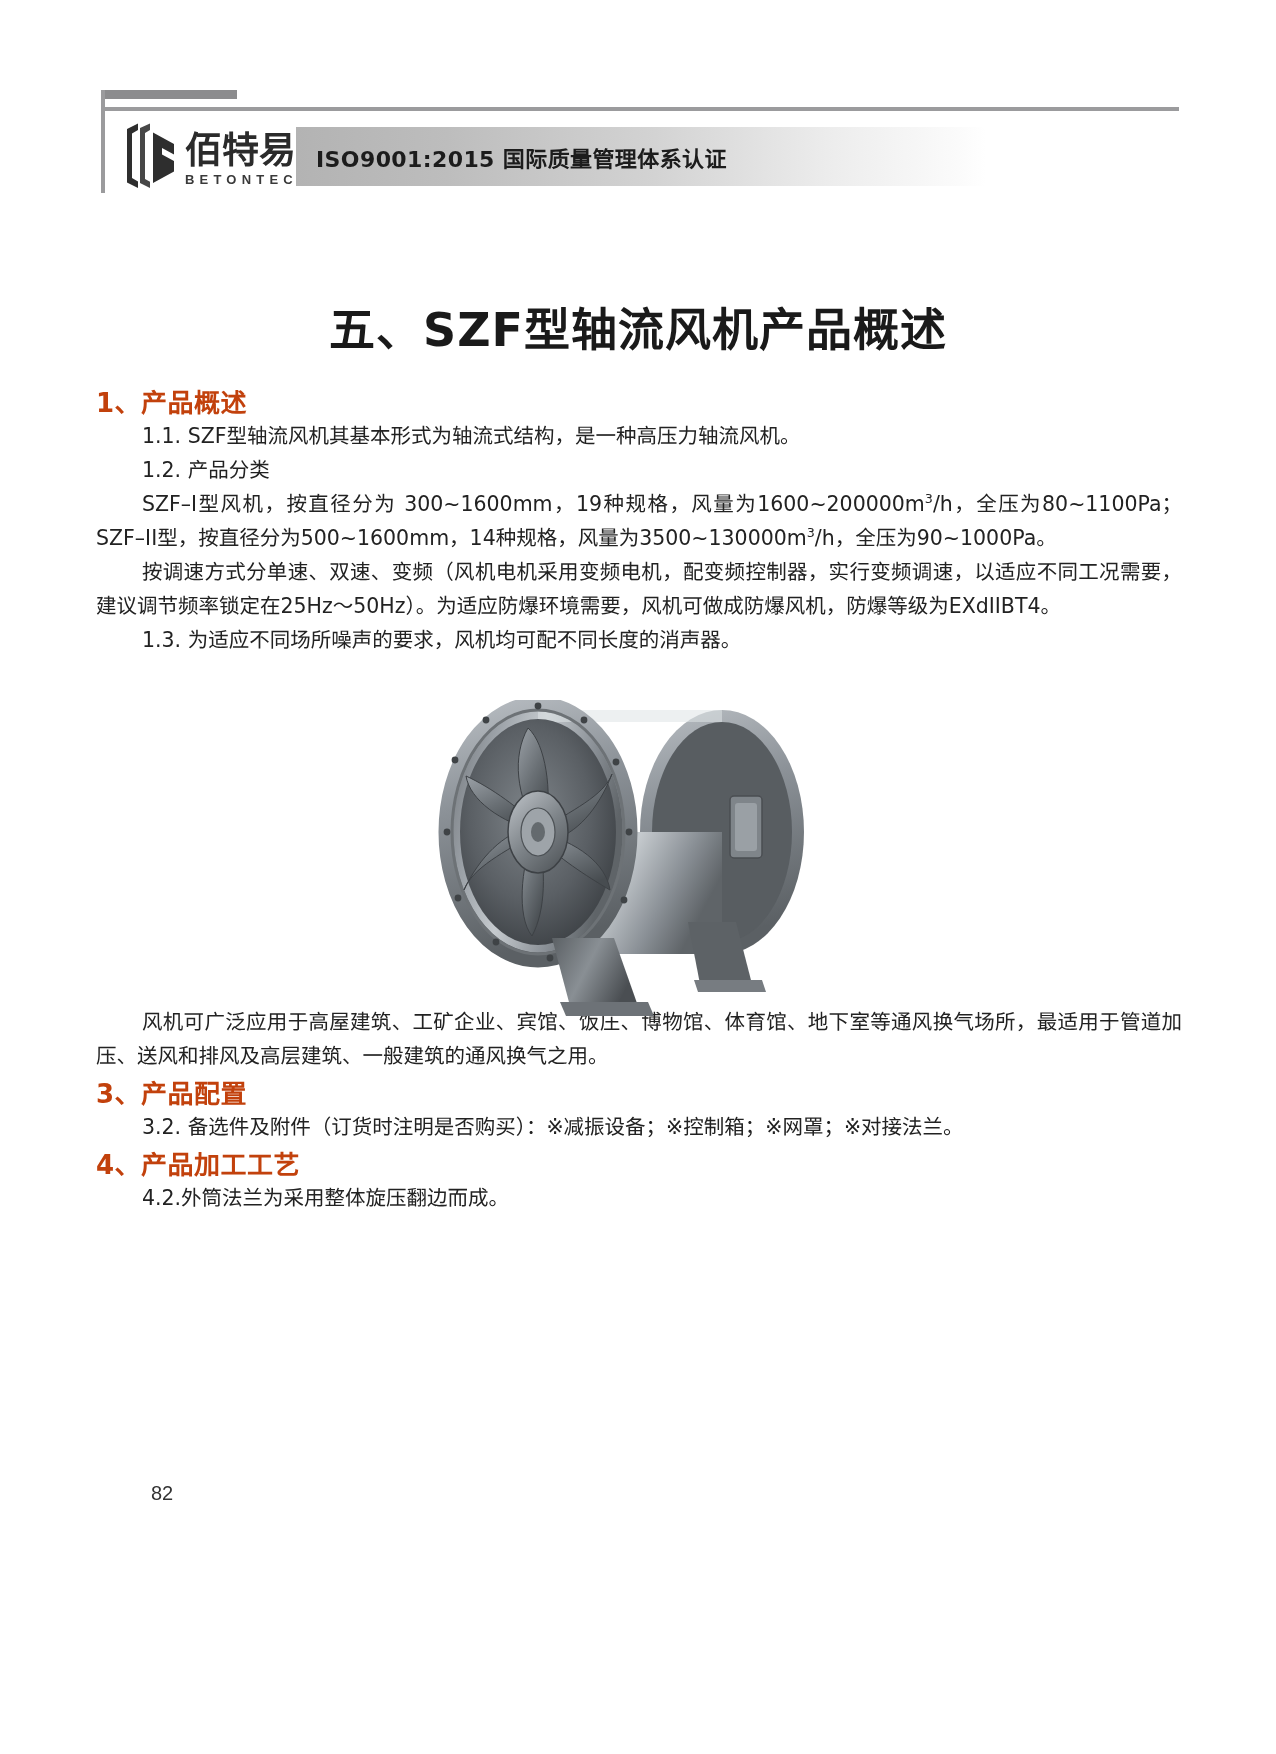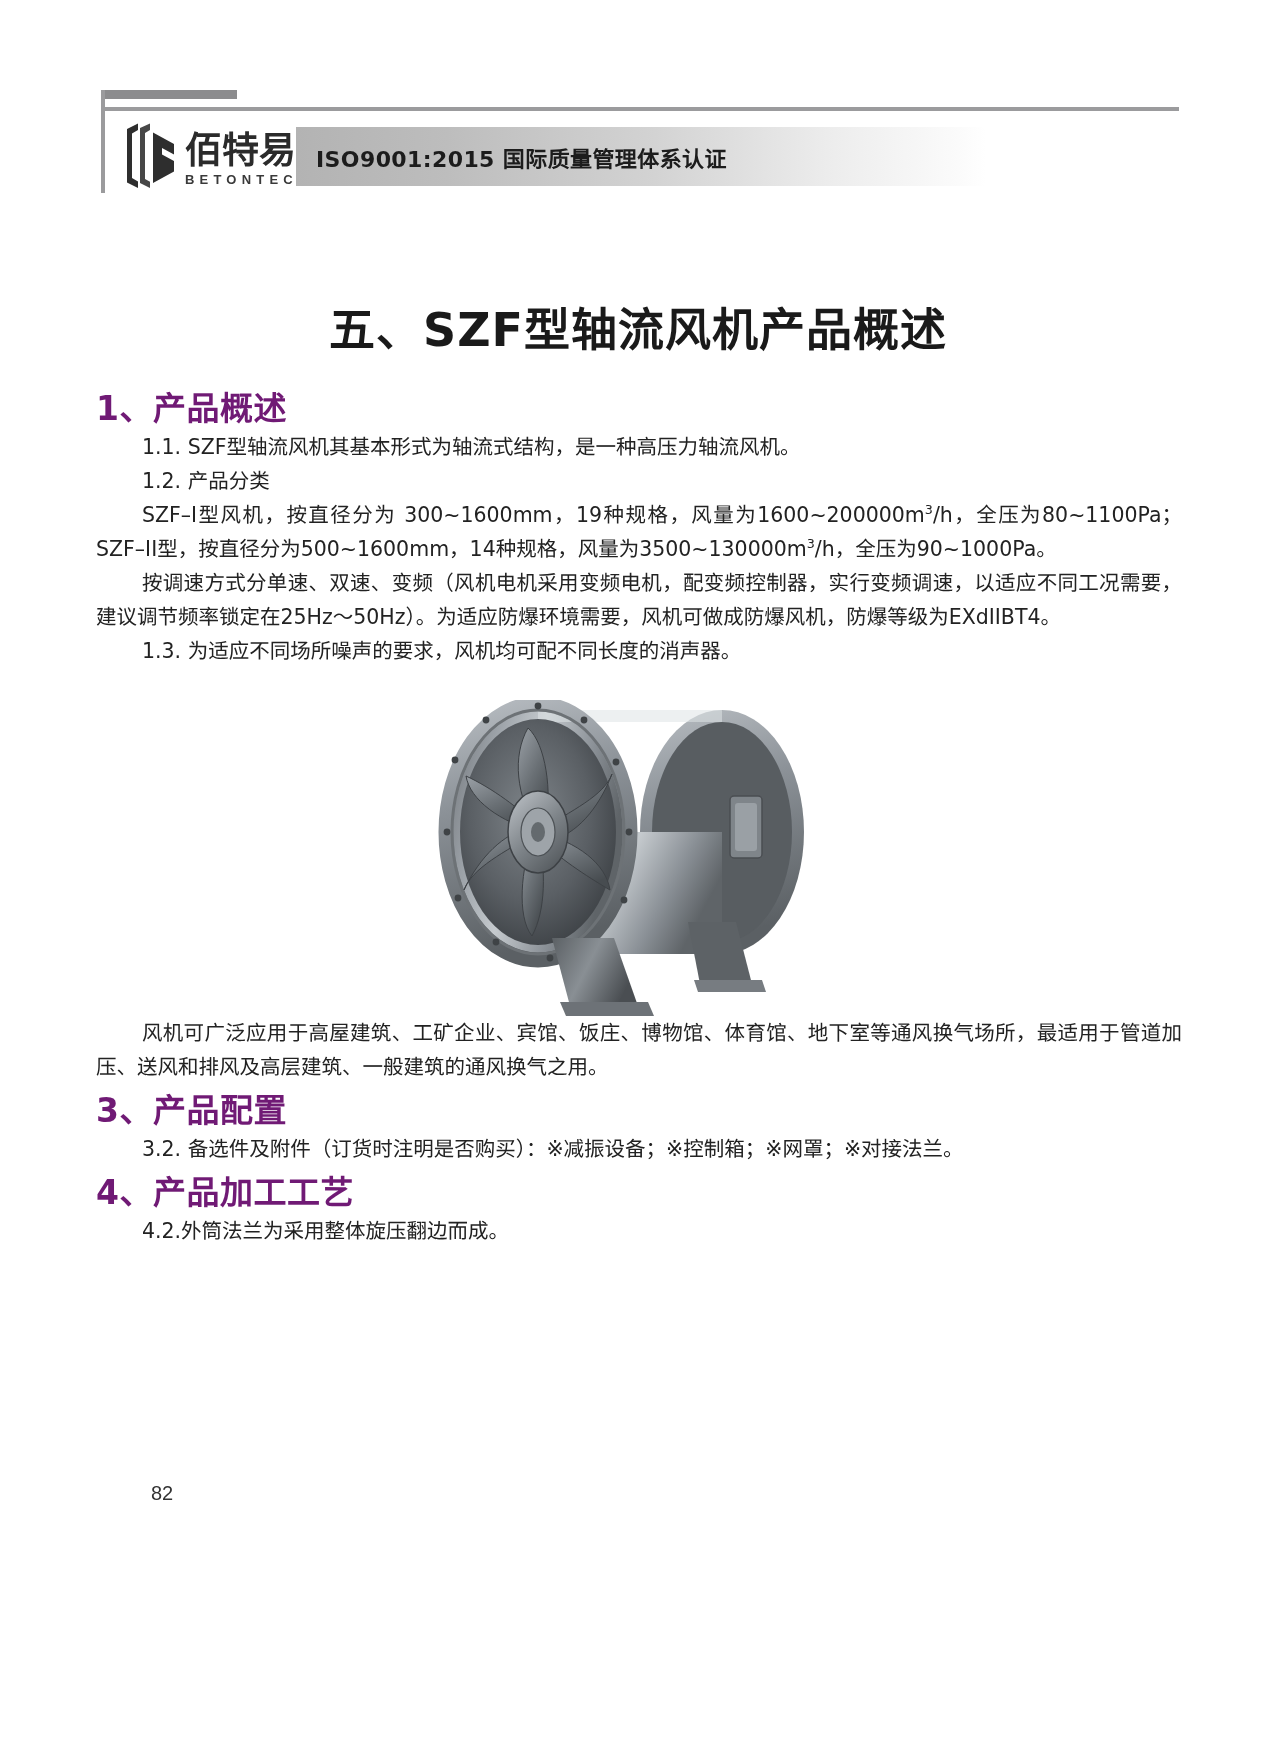--- a/index.html
+++ b/index.html
@@ -131,24 +131,24 @@
   
   .content {
     position: absolute;
     left: 96px;
     top: 382px;
     width: 1086px;
   }
 
   h2.section-head {
     margin: 0;
-    font-size: 33px;
+    font-size: 26px;
     font-weight: 700;
     letter-spacing: 0.5px;
-    color: #701a75;
+    color: #c2410c;
     font-family: "DejaVu Sans", "Liberation Sans", sans-serif;
   }
   .sec1-head { margin-bottom: 10px; }
   .sec2-head { margin-bottom: 8px; }
   .sec3-head { margin: 14px 0 8px 0; }
   .sec4-head { margin: 14px 0 8px 0; }
 
   p.para {
     margin: 0;
     font-size: 20.5px;

